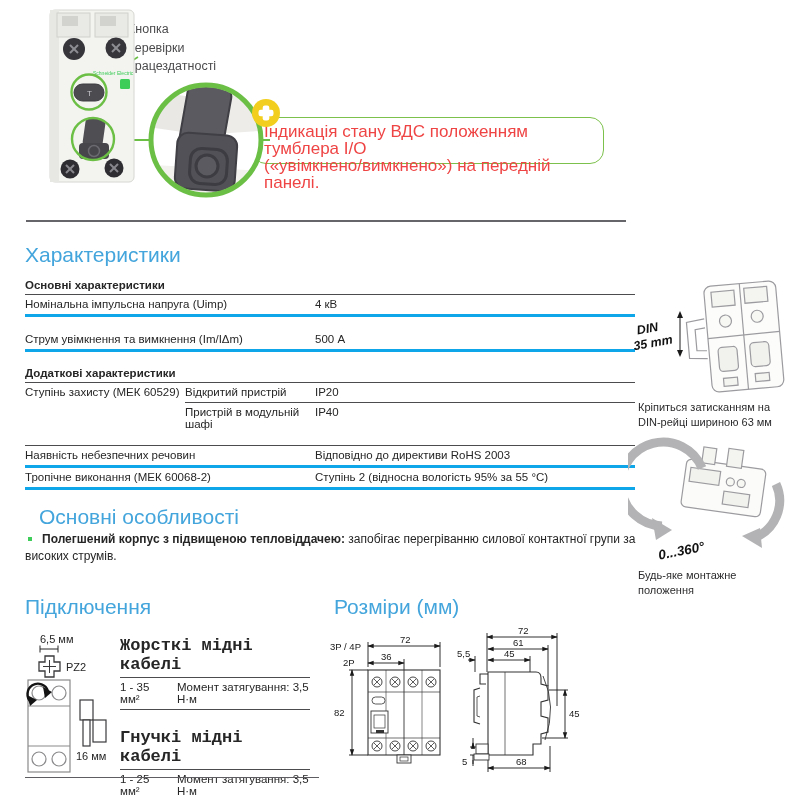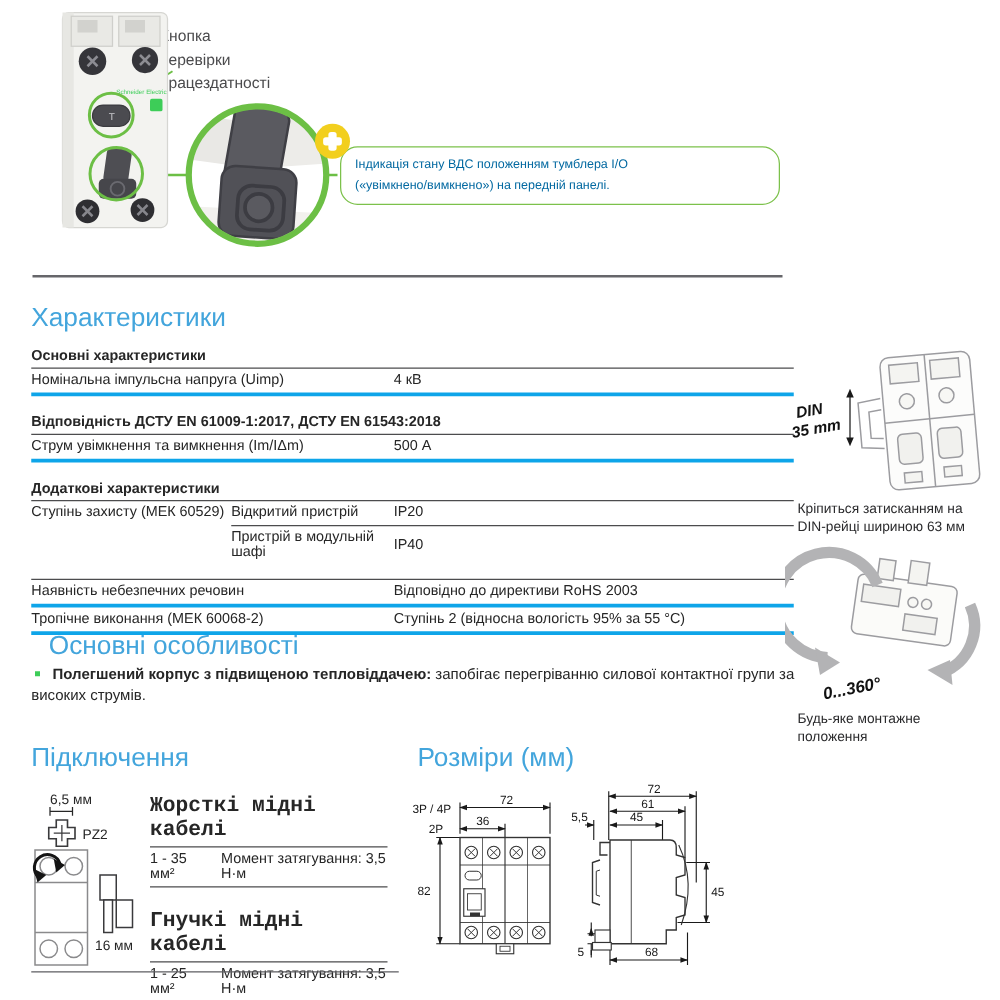--- a/index.html
+++ b/index.html
@@ -2,39 +2,39 @@
 <html><head>
 <meta charset="utf-8">
 <style>
   html,body{margin:0;padding:0;background:#fff;}
   .page{position:relative;width:800px;height:800px;background:#fff;overflow:hidden;
         font-family:"Liberation Sans",sans-serif;color:#262626;}
   .abs{position:absolute;}
   
   .callout-label{left:128px;top:20px;width:140px;font-size:12.5px;color:#4b4b4d;line-height:18.5px;}
   .callout-label span{display:block;}
-  .note-box{left:272px;top:117px;width:328px;height:35px;border:1.5px solid #7cc14b;border-radius:14px;
-            padding:5px 11px;color:#0369a1;font-size:10px;line-height:17px;z-index:1;}
+  .note-box{left:252px;top:117px;width:328px;height:35px;border:1.5px solid #7cc14b;border-radius:14px;
+            padding:5px 11px;color:#ef4444;font-size:17px;line-height:17px;z-index:1;}
   .note-box span{display:block;}
   .divider{left:26px;top:220px;width:600px;border-top:2px solid #66666a;height:0;}
   .rule-bottom{left:25px;top:777px;width:294px;border-top:1.5px solid #5e5e62;height:0;}
   
   .h-blue{color:#43a5dc;font-size:21px;font-weight:400;white-space:nowrap;}
   
   .char-table{left:25px;top:277px;width:610px;font-size:11.5px;}
   .tbl-header{font-weight:bold;padding:2px 0 3px 0;border-bottom:1px solid #4c4c4e;}
   .tbl-row{display:flex;padding:3px 0 4px 0;border-bottom:3px solid #0ea5e9;}
   .tbl-row .lbl{width:290px;flex:none;}
   .tbl-row .val{flex:1;}
   .grp{margin-bottom:13px;}
   .grp4{border-top:1px solid #4c4c4e;}
   .split{display:flex;}
   .split .lbl160{width:160px;flex:none;padding:3px 0;}
   .split .subcol{flex:1;}
-  .subrow{display:flex;padding:3px 0 4px 0;align-items:center;}
+  .subrow{display:flex;padding:3px 0 4px 0;}
   .subrow.bordered{border-bottom:1px solid #4c4c4e;}
   .subrow .sub{width:130px;flex:none;}
   
   .features-p{left:25px;top:531px;width:612px;font-size:12px;line-height:16.5px;color:#262626;}
   .bullet-dot{display:inline-block;width:4px;height:4px;background:#3dcd58;margin:0 10px 2px 3px;vertical-align:middle;}
   
   .cables{left:120px;top:636px;width:190px;}
   .cable-h{font-size:17px;font-weight:bold;padding-bottom:3px;border-bottom:1px solid #4c4c4e;font-family:Liberation Mono, monospace;}
   .cable-spec{display:flex;gap:12px;font-size:11.5px;padding:3px 0 4px 0;border-bottom:1px solid #4c4c4e;}
   .cable-gap{height:18px;}
@@ -127,21 +127,20 @@
 
   <div class="abs char-table">
     <div class="grp">
       <div class="tbl-header">Основні характеристики</div>
       <div class="tbl-row">
         <span class="lbl">Номінальна імпульсна напруга (Uimp)</span>
         <span class="val">4 кВ</span>
       </div>
     </div>
     <div class="grp">
-      <div class="tbl-header">Відповідність ДСТУ EN 61009-1:2017, ДСТУ EN 61543:2018</div>
       <div class="tbl-row">
         <span class="lbl">Струм увімкнення та вимкнення  (Im/IΔm)</span>
         <span class="val">500 А</span>
       </div>
     </div>
     <div class="grp" style="margin-bottom:11px;">
       <div class="tbl-header">Додаткові характеристики</div>
       <div class="split">
         <span class="lbl160">Ступінь захисту (МЕК 60529)</span>
         <div class="subcol">

